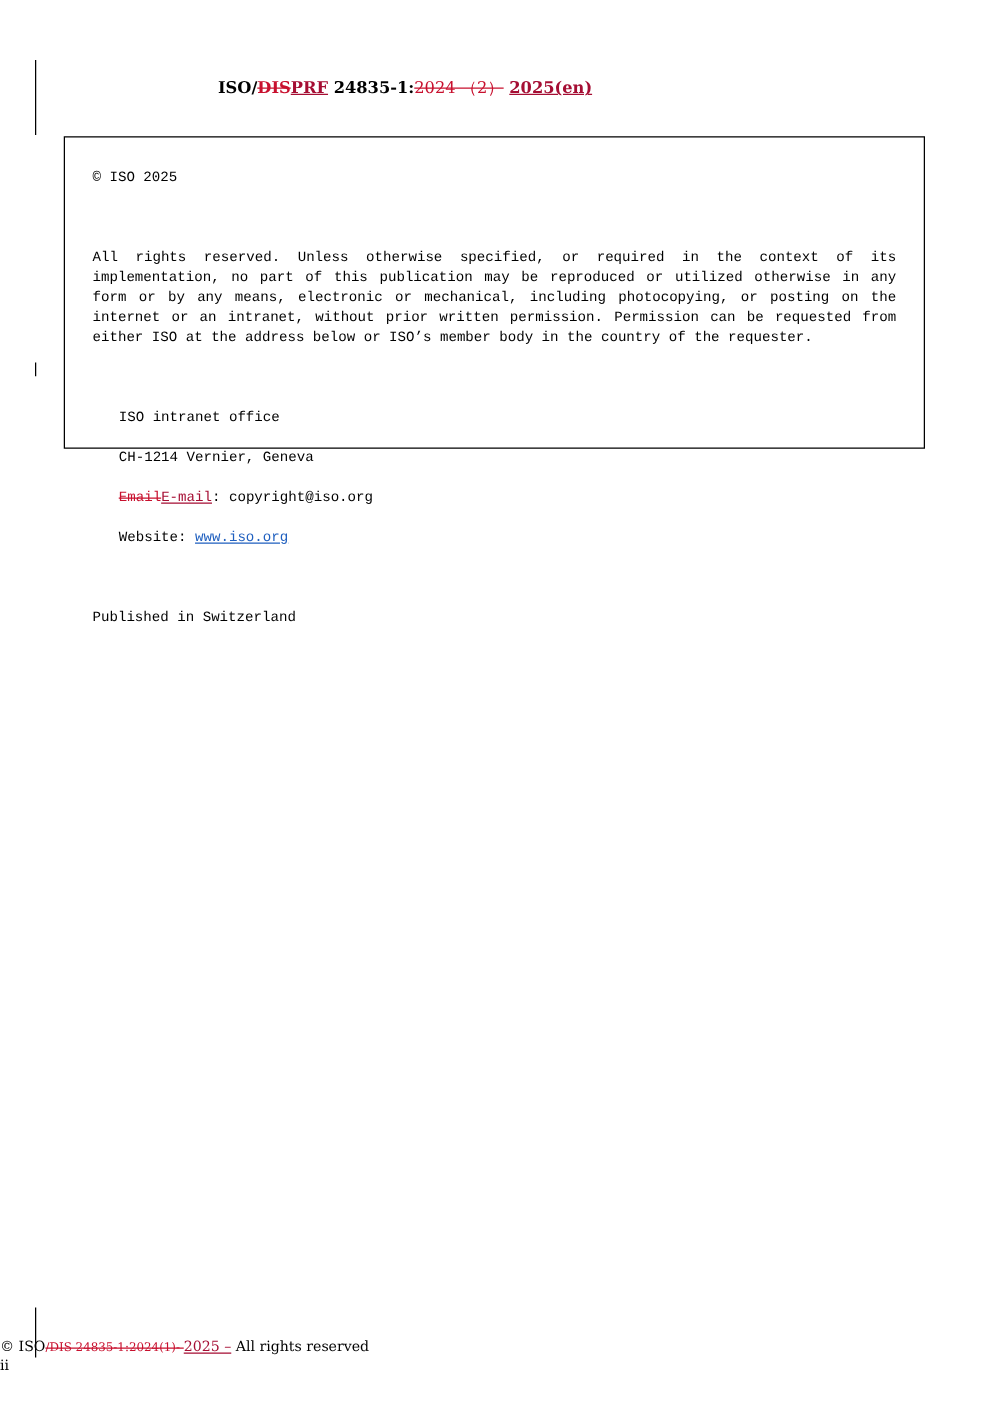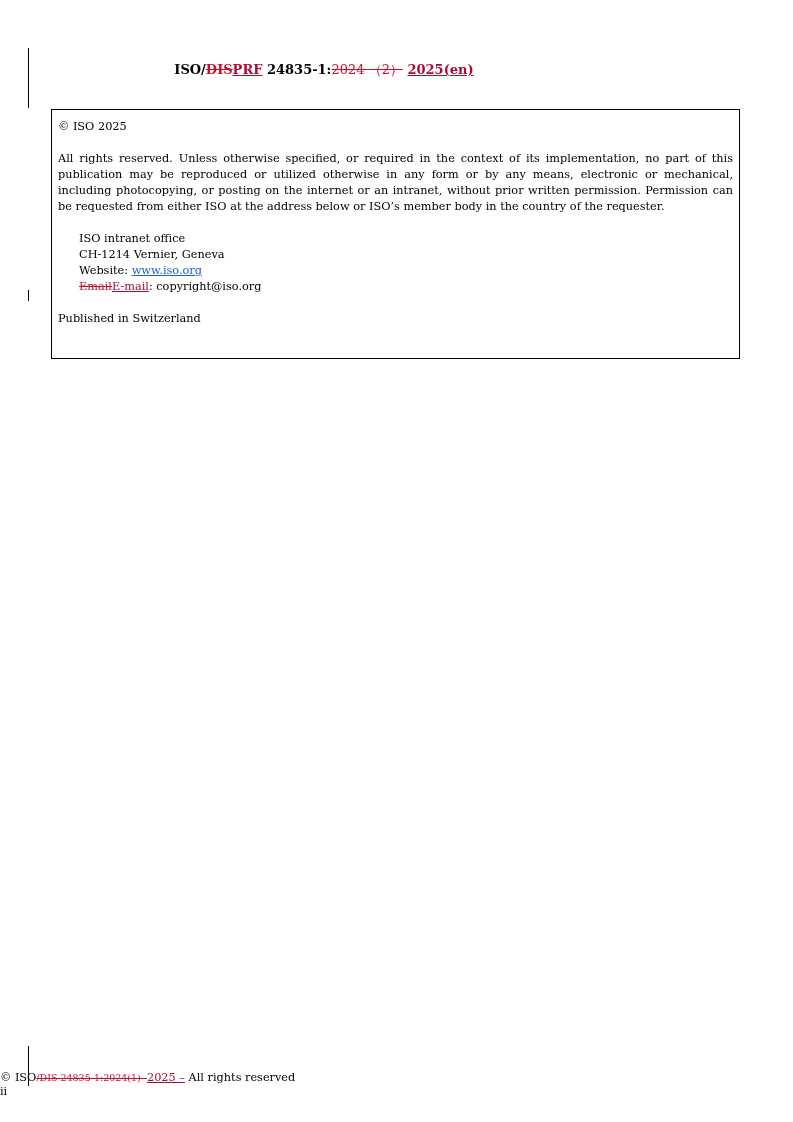--- a/index.html
+++ b/index.html
@@ -6,21 +6,21 @@
   body { width:793px; height:1122px; position:relative; overflow:hidden;
          font-family: "DejaVu Serif", "Liberation Serif", serif; color:#000; }
   .change-bar { position:absolute; left:28px; width:1px; background:#000; }
   .header { position:absolute; top:50px; left:0; width:648px; text-align:center;
             font-weight:bold; font-size:13px; letter-spacing:0;margin-top:11px; }
   .del { color:#c8102e; text-decoration:line-through; }
   .ins { color:#a50d33; text-decoration:underline; }
   .box { position:absolute; left:51px; top:109px; width:689px; height:250px;
          border:1px solid #000; box-sizing:border-box; padding:9px 6px 0 6px;
          font-size:11.3px; line-height:16px; }
-  .box p { margin:0; }
+  .box p { margin:16px;font-family:Liberation Mono, monospace; }
   .gap { height:16px; }
   .addr { padding-left:21px; }
   .link { color:#1f5fbf; text-decoration:underline; }
   .footer { position:absolute; top:1071px; left:0; width:793px; text-align:left;
             font-size:11.3px; line-height:14px; }
   .footer .del { font-size:9.5px; }
 </style>
 </head>
 <body>
 
@@ -33,22 +33,22 @@
 </div>
 
 <div class="box">
   <p>© ISO 2025</p>
   <div class="gap"></div>
   <p style="text-align:justify;">All rights reserved. Unless otherwise specified, or required in the context of its implementation, no part of this publication may be reproduced or utilized otherwise in any form or by any means, electronic or mechanical, including photocopying, or posting on the internet or an intranet, without prior written permission. Permission can be requested from either ISO at the address below or ISO’s member body in the country of the requester.</p>
   <div class="gap"></div>
   <div class="addr">
     <p>ISO intranet office</p>
     <p>CH-1214 Vernier, Geneva</p>
+    <p><span class="del">Email</span><span class="ins">E-mail</span><span>: copyright@iso.org</span></p>
     <p><span>Website: </span><span class="link">www.iso.org</span></p>
-    <p><span class="del">Email</span><span class="ins">E-mail</span><span>: copyright@iso.org</span></p>
   </div>
   <div class="gap"></div>
   <p>Published in Switzerland</p>
 </div>
 
 <div class="footer">
   <div><span>© ISO</span><span class="del">/DIS 24835-1:2024(1)- </span><span class="ins">2025 –</span><span> All rights reserved</span></div>
   <div>ii</div>
 </div>
 

